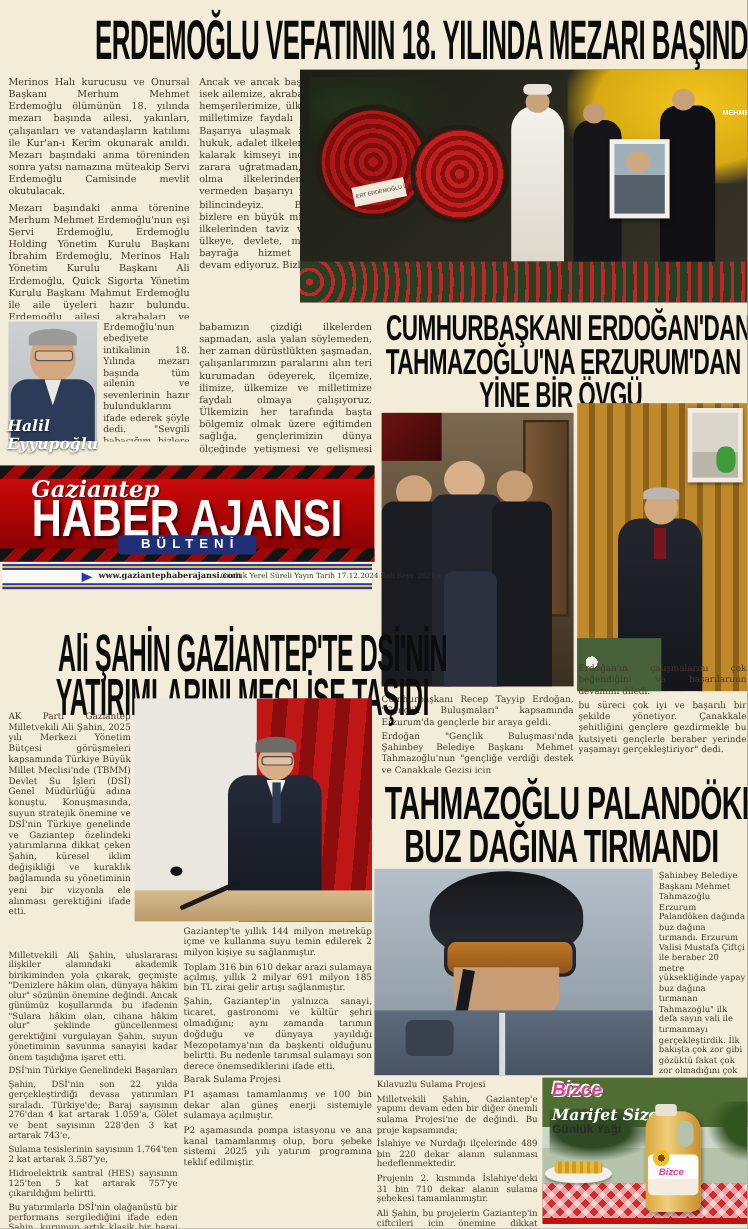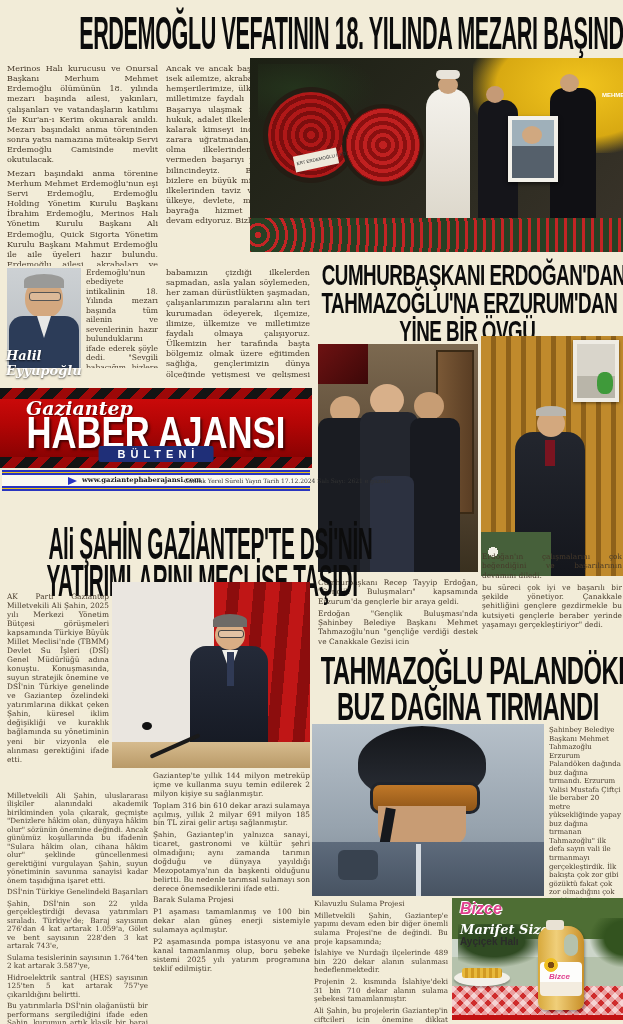--- a/index.html
+++ b/index.html
@@ -197,21 +197,21 @@
       <p class="para">İslahiye ve Nurdağı ilçelerinde 489 bin 220 dekar alanın sulanması hedeflenmektedir.</p>
       <p class="para">Projenin 2. kısmında İslahiye'deki 31 bin 710 dekar alanın sulama şebekesi tamamlanmıştır.</p>
       <p class="para">Ali Şahin, bu projelerin Gaziantep'in çiftçileri için önemine dikkat çekerek, başta Cumhurbaşkanı Recep Tayyip Erdoğan olmak üzere projeleri destekleyen herkese teşekkür etti. Şahin, "2025 yılı merkezi yönetim bütçesi başta çiftçilerimiz olmak üzere tüm ülkemi</p>
     </div>
 
   <div class="abs ph" style="left:452px;top:898px;width:199px;height:122px;background:linear-gradient(180deg,#4e6e34 0 34%,#cdd6ca 34% 48%,#b5c2ac 48% 72%,#9fae96 72%);">
     <span style="left:6px;top:26px;width:90px;height:44px;background:radial-gradient(ellipse at 40% 40%,#2f4a22 0 40%,rgba(40,70,30,0) 70%);"></span>
     <span style="right:2px;top:20px;width:60px;height:50px;background:radial-gradient(ellipse at 60% 40%,#33531f 0 40%,rgba(40,70,30,0) 70%);"></span>
     <span style="left:8px;top:2px;font-family:'Liberation Sans',sans-serif;font-weight:700;font-style:italic;font-size:16px;color:#e0418e;text-shadow:1px 1px 0 #fff,-1px -1px 0 #fff;">Bizce</span>
     <span style="left:8px;top:24px;font-family:'DejaVu Serif',serif;font-style:italic;font-weight:700;font-size:13px;color:#fff;">Marifet Sizdel</span>
-    <span style="left:8px;top:38px;font-family:'Liberation Sans',sans-serif;font-weight:700;font-size:10px;color:#2b2b2b;">Ayçiçek Halı</span>
+    <span style="left:8px;top:38px;font-family:'Liberation Sans',sans-serif;font-weight:700;font-size:10px;color:#2b2b2b;">Günlük Yağı</span>
     <span style="left:0;bottom:0;width:171px;height:34px;" class="gingham"></span>
     <span style="left:2px;top:72px;width:56px;height:16px;border-radius:50%;background:#f2f0e8;box-shadow:0 2px 2px rgba(0,0,0,.25);"></span>
     <span style="left:10px;top:70px;width:40px;height:10px;background:repeating-linear-gradient(90deg,#e8b93c 0 3px,#d19a22 3px 6px);border-radius:3px;"></span>
     <span style="left:86px;top:28px;width:46px;height:84px;border-radius:14px 16px 8px 8px;background:linear-gradient(90deg,#d8a93c,#f0cf7a 40%,#c98f28);box-shadow:1px 2px 3px rgba(0,0,0,.35);"></span>
     <span style="left:112px;top:36px;width:14px;height:22px;border-radius:8px;background:#b5c2ac;"></span>
     <span style="left:94px;top:22px;width:18px;height:10px;border-radius:3px;background:#e9e2d4;"></span>
     <span style="left:88px;top:64px;width:42px;height:34px;border-radius:4px;background:linear-gradient(180deg,#fdfdfb 0 60%,#f3ecdf 60%);"></span>
     <span style="left:92px;top:60px;width:14px;height:14px;border-radius:50%;background:radial-gradient(circle,#7a4a12 0 30%,#f0c020 30% 70%,rgba(0,0,0,0) 72%);"></span>
     <span style="left:97px;top:74px;font-family:'Liberation Sans',sans-serif;font-weight:700;font-style:italic;font-size:8px;color:#e0418e;">Bizce</span>
     <span style="left:0;bottom:0;width:171px;height:5px;background:#c11212;"></span>

